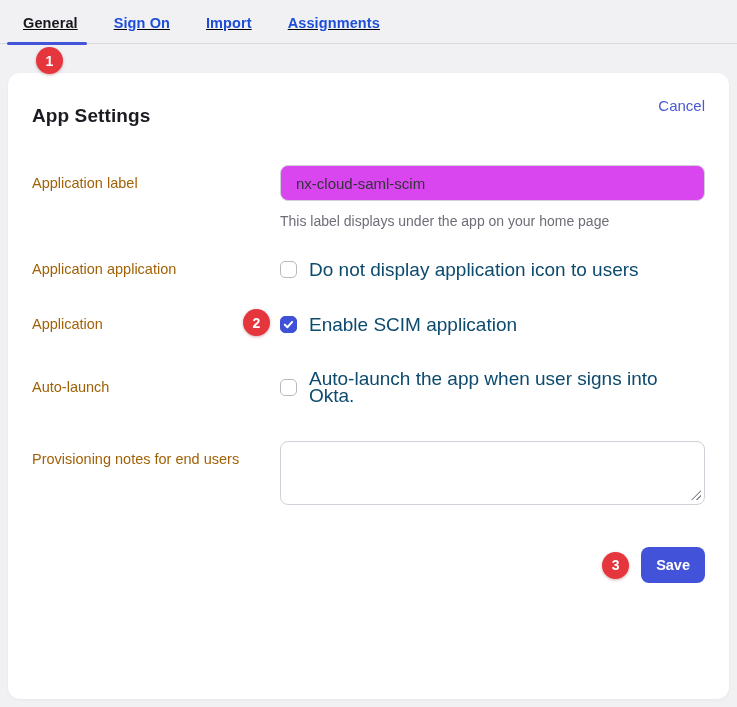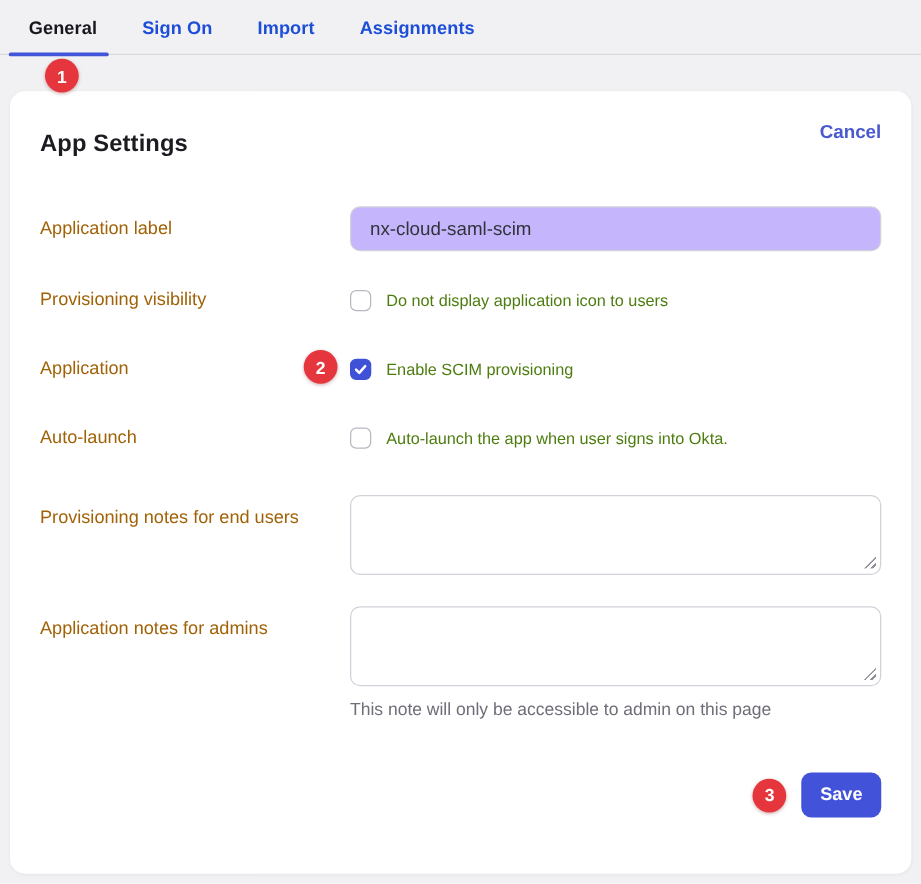--- a/index.html
+++ b/index.html
@@ -14,20 +14,21 @@
   
   .tabbar {
     position: absolute;
     top: 0; left: 0; right: 0;
     height: 44px;
     border-bottom: 1.5px solid #d9d9de;
     display: flex;
     align-items: center;
     padding: 2px 0 0 23px;
     gap: 36px;
+    text-decoration: underline;
   }
   .tab {
     font-size: 14.5px;
     font-weight: 600;
     color: #1d4ed8;
     cursor: pointer;
     letter-spacing: 0.1px;
   }
   .tab.active { color: #17171d; font-weight: 700; }
   .tab-underline {
@@ -76,21 +77,21 @@
   }
   .card-title {
     font-size: 19px;
     font-weight: 700;
     color: #1b1b22;
     padding-top: 8px;
     letter-spacing: 0.1px;
   }
   .cancel-link {
     font-size: 15px;
-    font-weight: 700;
+    font-weight: 400;
     color: #4b59ce;
     cursor: pointer;
     text-decoration: none;
   }
 
   
   .row {
     display: grid;
     grid-template-columns: 248px 1fr;
     position: relative;
@@ -114,21 +115,21 @@
 
   .text-input {
     width: 100%;
     height: 36px;
     border: 1px solid #d1d1d9;
     border-radius: 8px;
     padding: 0 15px;
     font-family: "Liberation Sans", "DejaVu Sans", sans-serif;
     font-size: 15px;
     color: #33333a;
-    background: #c4b5fd;
+    background: #d946ef;
     outline: none;
   }
   .help-text {
     margin-top: 12px;
     font-size: 14px;
     color: #6e6e79;
     line-height: 17px;
   }
 
   
@@ -148,22 +149,22 @@
     justify-content: center;
     flex: 0 0 auto;
   }
   .checkbox svg { display: none; }
   .checkbox.checked {
     background: #3f51d6;
     border-color: #3f51d6;
   }
   .checkbox.checked svg { display: block; }
   .cb-label {
-    font-size: 13px;
-    color: #4d7c0f;
+    font-size: 19px;
+    color: #0c4a6e;
     line-height: 17px;
   }
 
   
   .textarea-wrap { position: relative; }
   .note-textarea {
     width: 100%;
     height: 64px;
     border: 1px solid #d1d1d9;
     border-radius: 8px;
@@ -218,46 +219,47 @@
 
   <div class="card-header">
     <div class="card-title">App Settings</div>
     <a class="cancel-link">Cancel</a>
   </div>
 
   <div class="row row-input">
     <div class="row-label">Application label</div>
     <div class="row-control">
       <input class="text-input" type="text" value="nx-cloud-saml-scim" style="">
+      <div class="help-text">This label displays under the app on your home page</div>
     </div>
   </div>
 
   <div class="row row-checkbox">
-    <div class="row-label">Provisioning visibility</div>
+    <div class="row-label">Application application</div>
     <div class="row-control">
       <label class="checkbox-wrap">
         <span class="checkbox">
           
         </span>
         <span class="cb-label">Do not display application icon to users</span>
       </label>
     </div>
   </div>
 
   <div class="row row-checkbox">
     <div class="badge badge-2">2</div>
     <div class="row-label">Application</div>
     <div class="row-control">
       <label class="checkbox-wrap">
         <span class="checkbox checked">
           <svg width="11" height="11" viewBox="0 0 12 12">
             <path d="M2 6.2 L4.8 9 L10 3.2" stroke="#ffffff" stroke-width="2.2" fill="none" stroke-linecap="round" stroke-linejoin="round"></path>
           </svg>
         </span>
-        <span class="cb-label">Enable SCIM provisioning</span>
+        <span class="cb-label">Enable SCIM application</span>
       </label>
     </div>
   </div>
 
   <div class="row row-checkbox">
     <div class="row-label">Auto-launch</div>
     <div class="row-control">
       <label class="checkbox-wrap">
         <span class="checkbox">
           
@@ -270,29 +272,19 @@
   <div class="row row-textarea">
     <div class="row-label">Provisioning notes for end users</div>
     <div class="row-control">
       <div class="textarea-wrap">
         <textarea class="note-textarea" style=""></textarea>
         <div class="resize-handle"></div>
       </div>
     </div>
   </div>
 
-  <div class="row row-textarea">
-    <div class="row-label">Application notes for admins</div>
-    <div class="row-control">
-      <div class="textarea-wrap">
-        <textarea class="note-textarea" style=""></textarea>
-        <div class="resize-handle"></div>
-      </div>
-      <div class="help-text textarea-help">This note will only be accessible to admin on this page</div>
-    </div>
-  </div>
 
   <div class="row-footer">
     <div class="badge badge-3">3</div>
     <button class="save-btn">Save</button>
   </div>
 
 </div>
 
 </body></html>

